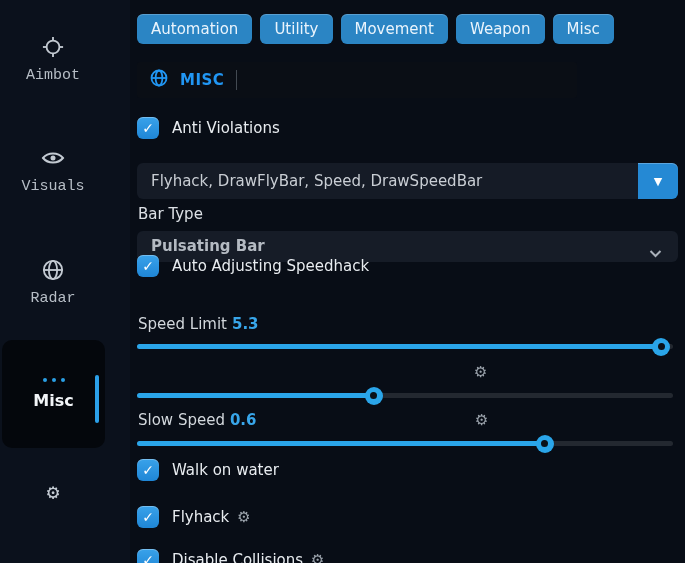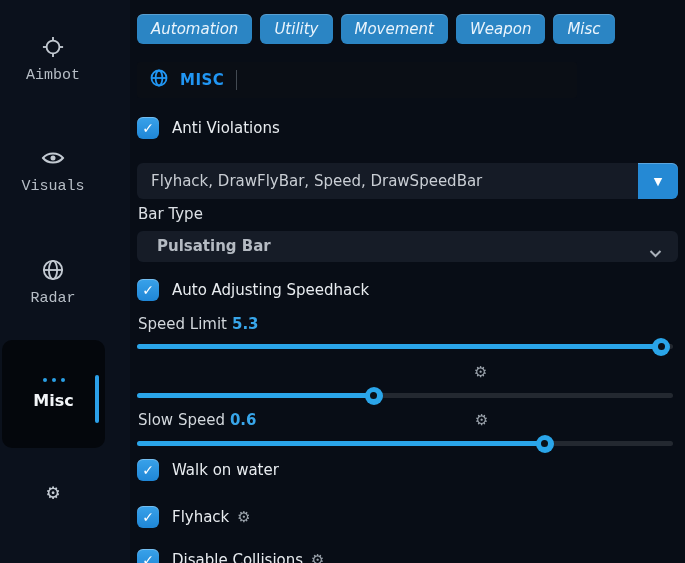--- a/index.html
+++ b/index.html
@@ -28,33 +28,32 @@
   .misc-card .lbl { font-size:16px; font-weight:bold; color:#f2f5f8; }
   .sel-bar { position:absolute; right:6px; top:35px; width:4px; height:48px; border-radius:2px; background:#2b9fe8; }
   
   .main { position:absolute; left:130px; top:0; width:555px; height:563px; }
   .tabs { position:absolute; left:7px; top:14px; display:flex; gap:8px; }
   .tab {
     background:#2b85c4; color:#eaf4fc; font-size:15px;
     padding:6px 14px; border-radius:6px; cursor:pointer;
     box-shadow:inset 0 1px 0 rgba(255,255,255,.22);
     white-space:nowrap;
-    font-style:italic;
   }
   .banner {
     position:absolute; left:7px; top:62px; width:440px; height:36px;
     background:#0a0e15; border-radius:3px;
     display:flex; align-items:center; padding:0 13px; gap:12px;
   }
   .banner .title { color:#2196f3; font-weight:bold; font-size:15px; letter-spacing:.5px; }
   .banner .divider { width:1px; height:20px; background:#434a52; }
   .banner .subtitle { color:#c3c8ce; font-size:15px; }
   
   .cb-row { position:absolute; left:7px; display:flex; align-items:center; gap:13px; }
-  .row-anti { top:117px; } .row-auto { top:279px; } .row-walk { top:459px; }
+  .row-anti { top:117px; } .row-auto { top:255px; } .row-walk { top:459px; }
   .row-fly { top:506px; } .row-disable { top:549px; }
   .checkbox {
     width:22px; height:22px; border-radius:6px; cursor:pointer;
     background:linear-gradient(180deg,#39a2ea,#1f86d6);
     display:flex; align-items:center; justify-content:center;
     box-shadow:inset 0 1px 0 rgba(255,255,255,.3);
   }
   .checkbox::after { content:"✓"; color:#fff; font-size:14px; font-weight:bold; }
   .cb-label { font-size:15px; color:#e8ecf0; }
   .gear-sm { font-size:15px; color:#9ba3ac; font-style:normal; cursor:pointer; }
@@ -70,21 +69,21 @@
     background:#2589d4; border-radius:0 6px 6px 0; cursor:pointer;
     display:flex; align-items:center; justify-content:center;
     box-shadow:inset 0 1px 0 rgba(255,255,255,.25);
   }
   .ms-btn::after { content:"▼"; color:#fff; font-size:11px; }
   .field-label { position:absolute; left:8px; top:205px; font-size:15px; color:#dde1e6; }
   .select {
     position:absolute; left:7px; top:231px; width:541px; height:31px;
     background:#161c27; border-radius:6px; cursor:pointer;
   }
-  .select .value { line-height:31px; padding-left:20px; font-size:15px; font-weight:600; color:#b4bac2; }
+  .select .value { line-height:31px; padding-left:14px; font-size:15px; font-weight:600; color:#b4bac2; }
   .select .chev { position:absolute; right:16px; top:12px; }
   
   .slider-label { position:absolute; left:8px; font-size:15px; color:#d2d7dc; }
   .slider-label b { color:#38a6ea; margin-left:5px; }
   .lab-s1 { top:315px; } .lab-s2 { top:363px; } .lab-s3 { top:411px; }
   .gear-s2 { position:absolute; left:344px; top:363px; }
   .gear-s3 { position:absolute; left:345px; top:411px; }
   .track {
     position:absolute; left:7px; width:536px; height:5px;
     background:#232830; border-radius:3px; cursor:pointer;

